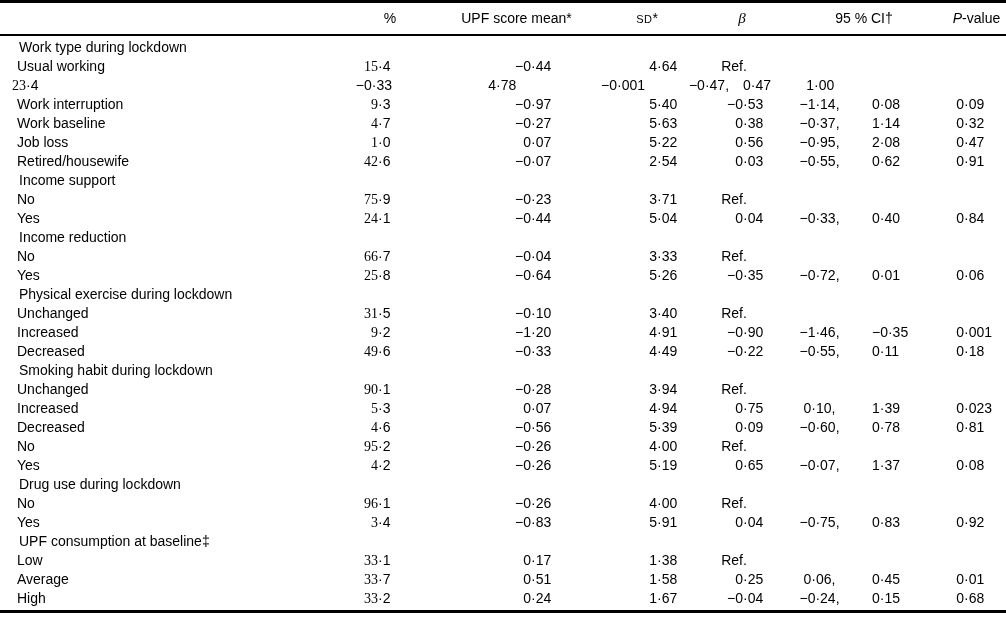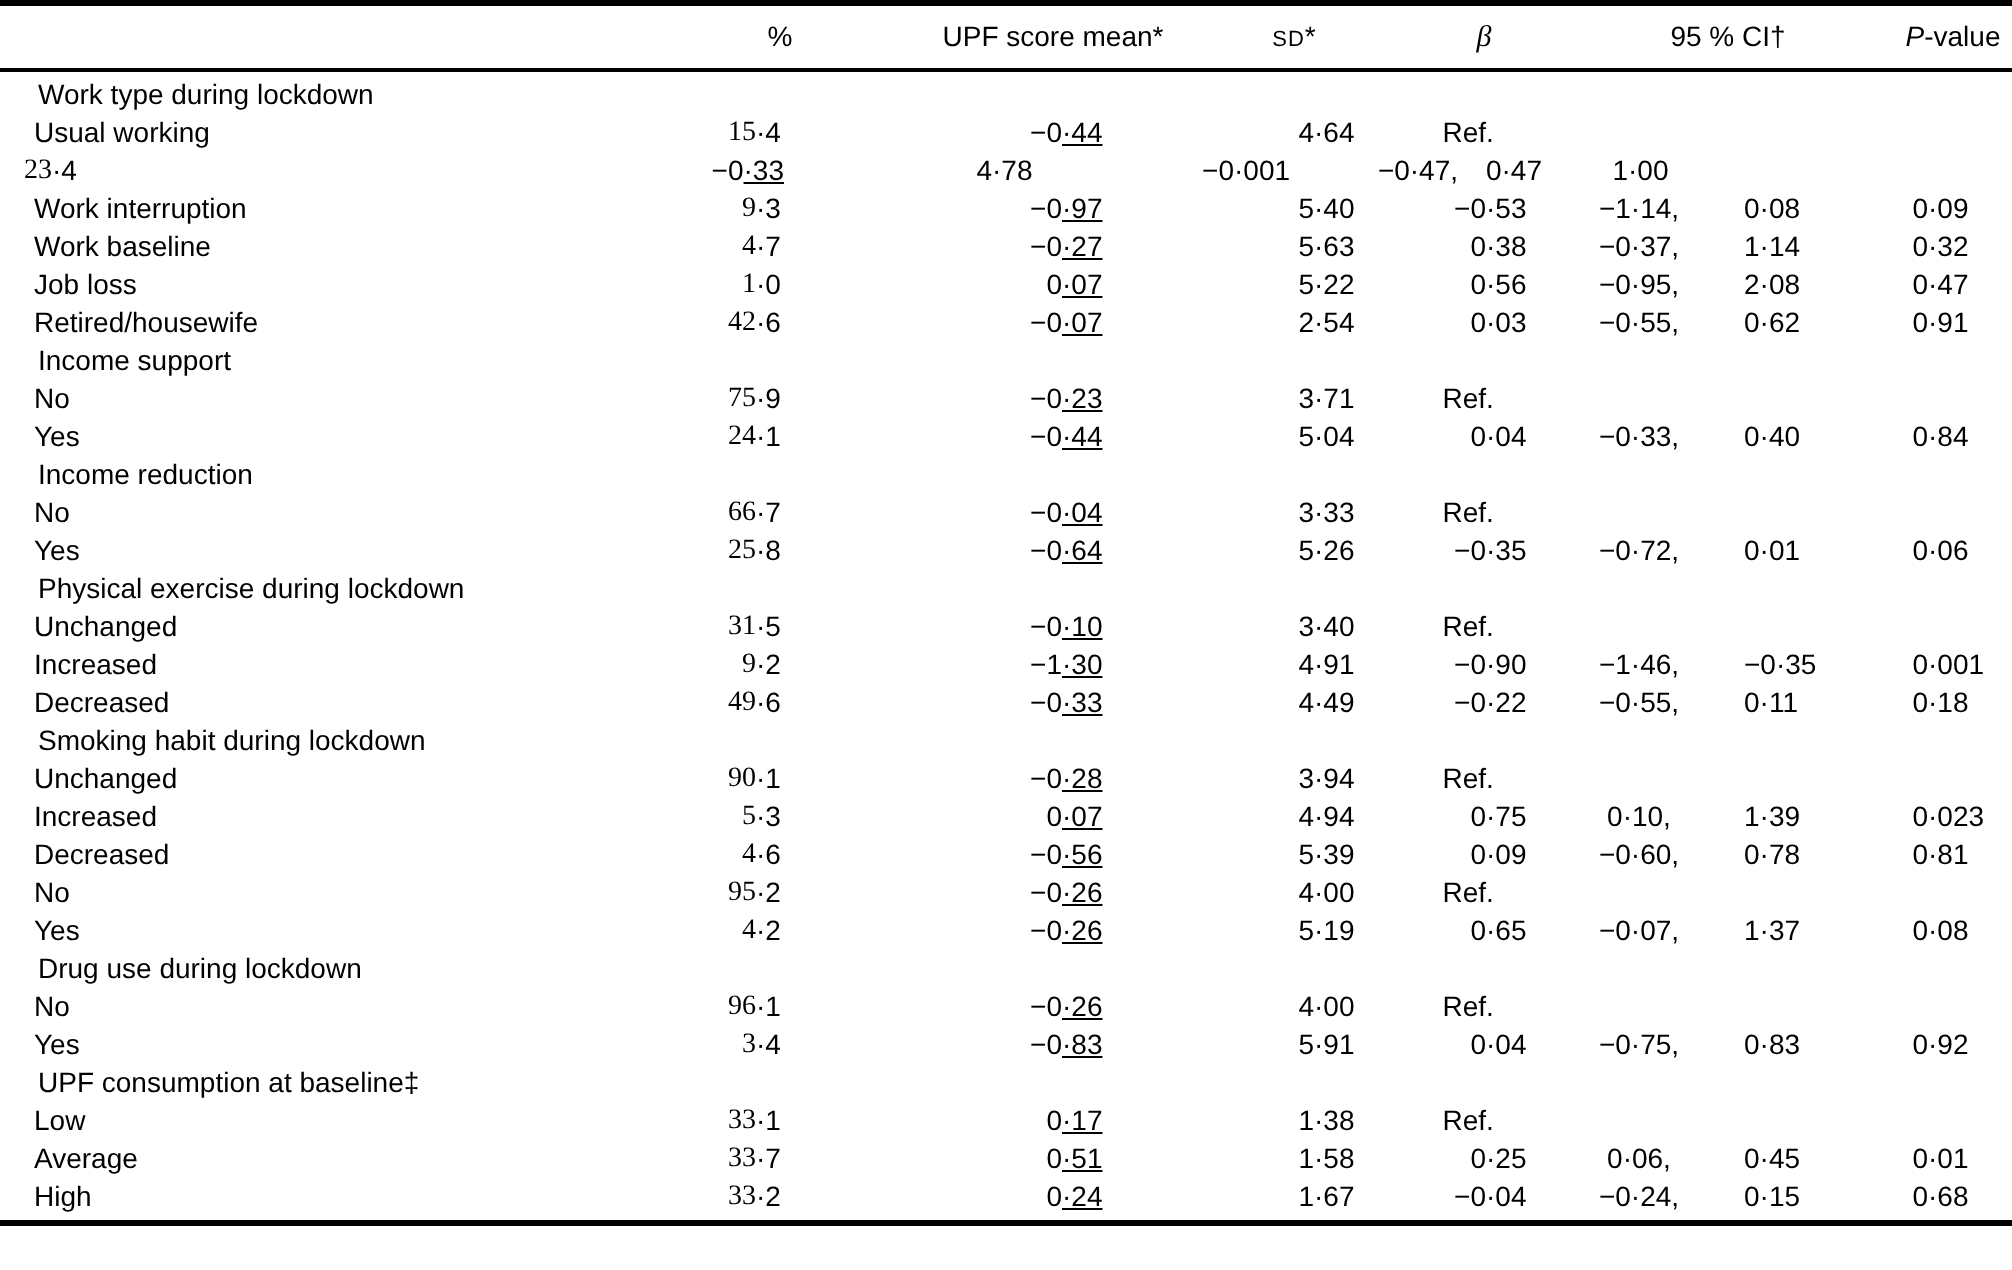--- a/index.html
+++ b/index.html
@@ -11,37 +11,37 @@
   .table{border-top:3px solid #000;border-bottom:3px solid #000;}
   .grid-row{
     display:grid;
     grid-template-columns:352px 40px 161px 126px 92px 150px 85px;
     height:19px;line-height:19px;white-space:nowrap;
   }
   .thead{border-bottom:2px solid #000;}
   .thead .grid-row{height:31px;line-height:31px;}
   .hcell{text-align:center;position:relative;}
   .h-pct{left:18px;}
-  .h-mean{left:54px;}
+  .h-mean{left:44px;}
   .h-sd{left:31px;}
   .h-beta{left:17px;}
   .h-ci{left:18px;}
   .h-p{left:13px;}
   .sc{font-size:11px;letter-spacing:.5px;}
   .it{font-style:italic;}
   .beta-glyph{font-family:"Liberation Serif","DejaVu Serif",serif;font-style:italic;font-size:15px;}
   .tbody{padding:2px 0;}
   .lbl{padding-left:3px;overflow:hidden;}
   .lbl.indent{padding-left:17px;}
   .section-lbl{grid-column:1 / -1;padding-left:19px;}
   .num{display:flex;}
   .ip{display:block;text-align:right;}
   .fp{display:block;text-align:left;}
   .c-pct .ip{width:26px;font-family:Liberation Serif, serif;} .c-pct .fp{width:14px;}
-  .c-mean .ip{width:139px;} .c-mean .fp{width:22px;text-decoration:underline;}
+  .c-mean .ip{width:139px;} .c-mean .fp{width:22px;}
   .c-sd .ip{width:104px;} .c-sd .fp{width:22px;}
   .c-beta .ip{width:64px;} .c-beta .fp{width:28px;}
   .c-p .ip{width:43px;} .c-p .fp{width:42px;}
   .c-ci{display:flex;}
   .ci-lo{display:block;width:97px;text-align:center;}
   .ci-hi{display:block;margin-left:4px;text-align:center;}
 </style>
 </head>
 <body>
 
@@ -344,21 +344,21 @@
           <div class="num c-p"></div>
         </div>
         <div class="grid-row">
           <div class="lbl indent">Increased</div>
           <div class="num c-pct">
             <span class="ip">9</span>
             <span class="fp">·2</span>
           </div>
           <div class="num c-mean">
             <span class="ip">−1</span>
-            <span class="fp">·30</span>
+            <span class="fp">·20</span>
           </div>
           <div class="num c-sd">
             <span class="ip">4</span>
             <span class="fp">·91</span>
           </div>
           <div class="num c-beta">
             <span class="ip">−0</span>
             <span class="fp">·90</span>
           </div>
           <div class="c-ci">

